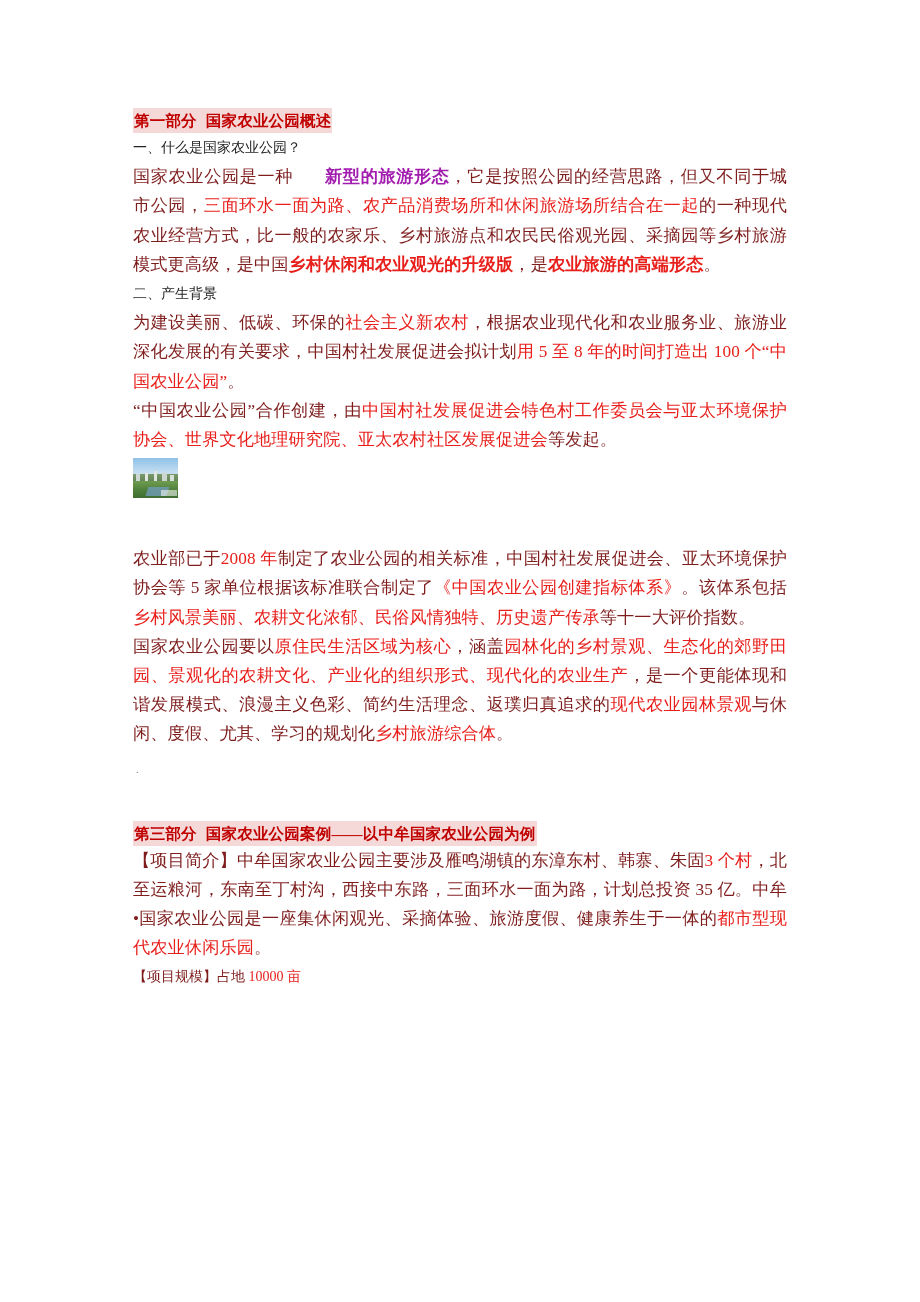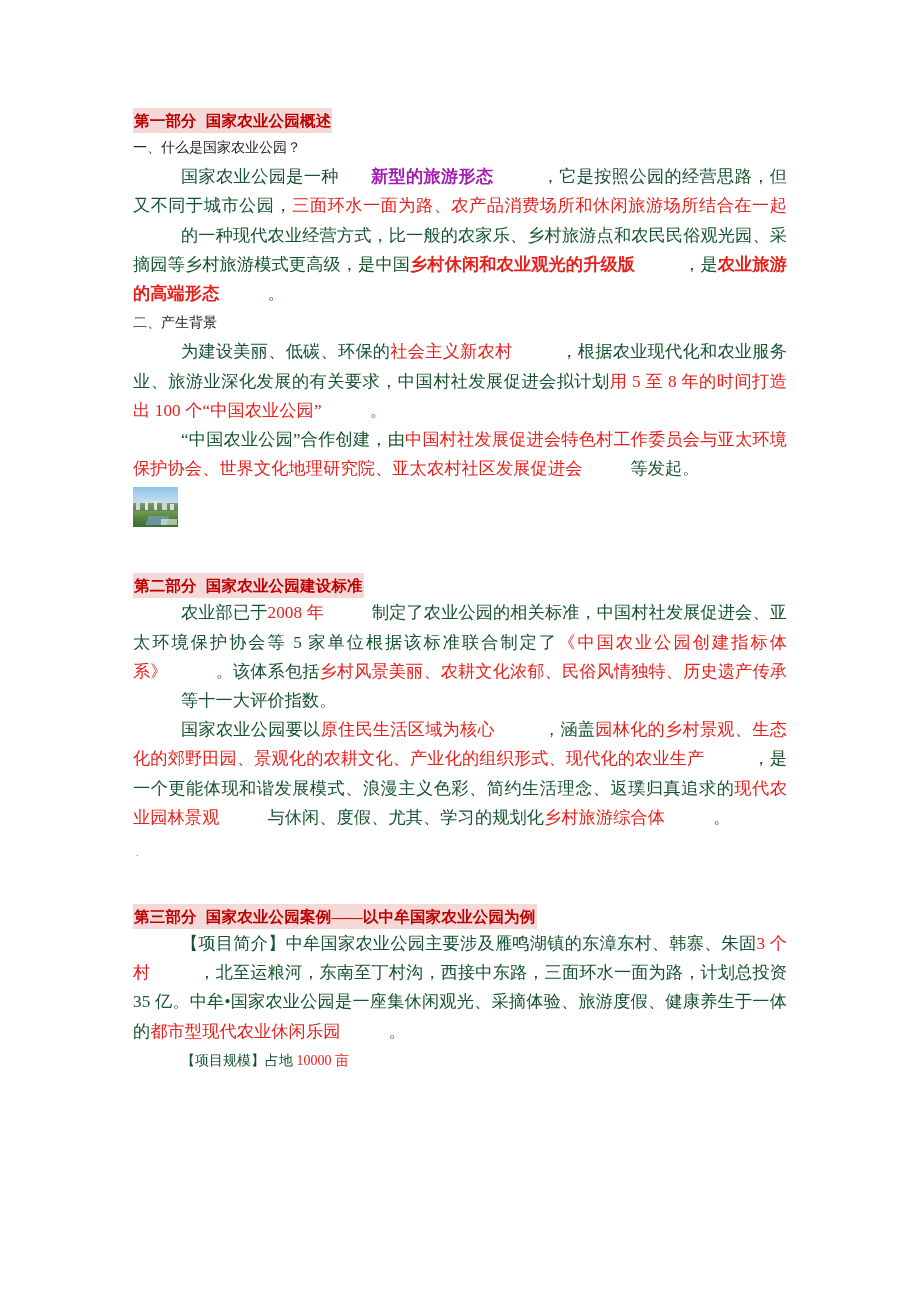--- a/index.html
+++ b/index.html
@@ -51,21 +51,21 @@
     letter-spacing: 0.1px;
   }
   p.sub {
     margin: 0;
     font-size: 14px;
     line-height: 29.2px;
     color: #232323;
   }
   .r   { color: #e8201c; }
   .rb  { color: #e8201c; font-weight: bold; }
-  .k   { color: #14532d; margin-left: 48px; }
+  .k   { color: #7f1d1d; }
   .kb  { color: #a21caf; font-weight: bold; margin-left: 32px; }
   .spacer-s  { height: 14px; }
   .spacer-l  { height: 46px; }
 
   
   .photo {
     width: 45px;
     height: 40px;
     margin-top: 4px;
     position: relative;
@@ -137,23 +137,20 @@
       <div class="b3"></div>
       <div class="b4"></div>
       <div class="b5"></div>
       <div class="grass"></div>
       <div class="water"></div>
       <div class="wm"></div>
     </div>
 
     <div class="spacer-l"></div>
 
-    <div class="sec-heading">
-      <span>第二部分</span><span class="gap"></span><span>国家农业公园建设标准</span>
-    </div>
 
     <p class="body"><span class="k">农业部已于</span><span class="r">2008 年</span><span class="k">制定了农业公园的相关标准，中国村社发展促进会、亚太环境保护协会等 5 家单位根据该标准联合制定了</span><span class="r">《中国农业公园创建指标体系》</span><span class="k">。该体系包括</span><span class="r">乡村风景美丽、农耕文化浓郁、民俗风情独特、历史遗产传承</span><span class="k">等十一大评价指数。</span></p>
 
     <p class="body"><span class="k">国家农业公园要以</span><span class="r">原住民生活区域为核心</span><span class="k">，涵盖</span><span class="r">园林化的乡村景观、生态化的郊野田园、景观化的农耕文化、产业化的组织形式、现代化的农业生产</span><span class="k">，是一个更能体现和谐发展模式、浪漫主义色彩、简约生活理念、返璞归真追求的</span><span class="r">现代农业园林景观</span><span class="k">与休闲、度假、尤其、学习的规划化</span><span class="r">乡村旅游综合体</span><span class="k">。</span></p>
 
     <div class="spacer-s"></div>
     <p class="tiny-dot">.</p>
 
     <div class="spacer-l"></div>
 

